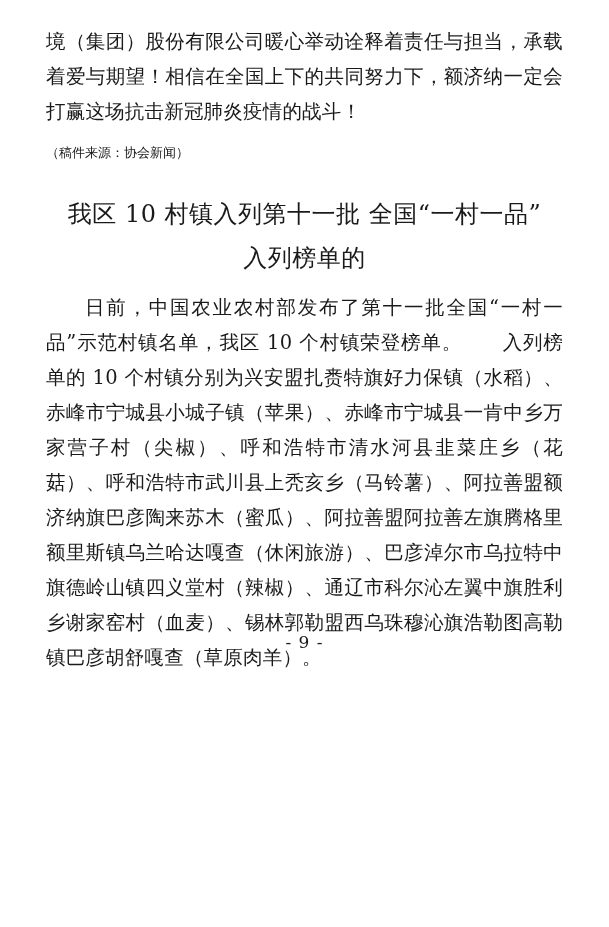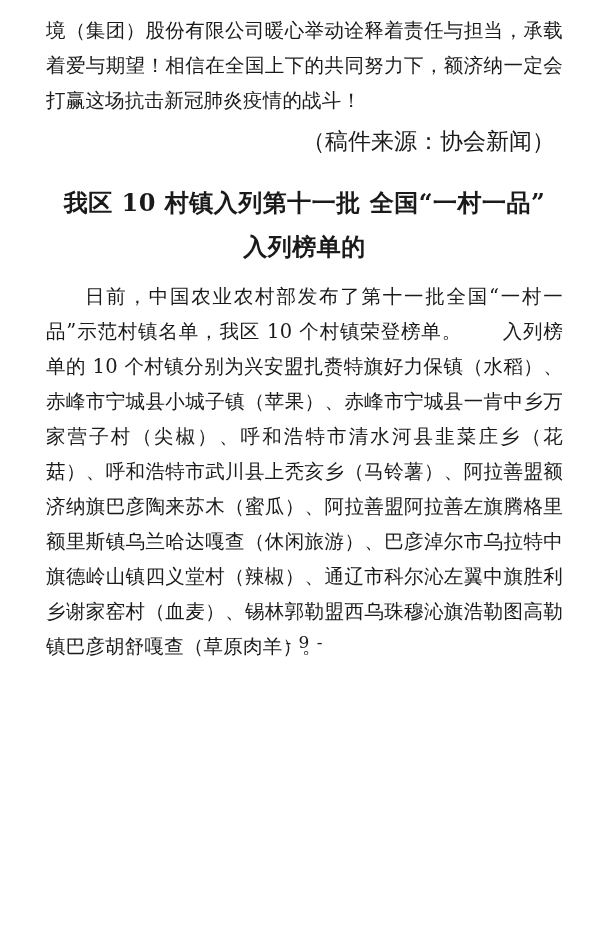--- a/index.html
+++ b/index.html
@@ -12,43 +12,42 @@
     background: #ffffff;
     font-family: "DejaVu Serif", "Liberation Serif", serif;
     color: #1a1a1a;
     overflow: hidden;
   }
   .page {
     position: relative;
     width: 609px;
     height: 676px;
     box-sizing: border-box;
-    padding: 13px 46px 0 46px;
+    padding: 24px 46px 0 46px;
   }
   .para {
     font-size: 19.5px;
     line-height: 35px;
     text-align: justify;
     text-justify: inter-ideograph;
     letter-spacing: 0.2px;
     margin: 0;
   }
   .indent {
     text-indent: 39px;
   }
   .source-line {
-    font-size: 23px;
+    font-size: 13px;
     line-height: 35px;
-    text-align: right;
     margin: 6px 0 0 0;
     padding-right: 8px;
   }
   .headline {
     font-family: "DejaVu Serif", "Liberation Serif", serif;
-    font-weight: bold;
+    font-weight: normal;
     font-size: 24px;
     line-height: 44px;
     text-align: center;
     margin: 22px 0 10px 0;
     letter-spacing: 0.5px;
   }
   .headline .l2 {
     display: block;
   }
   .body-block {

